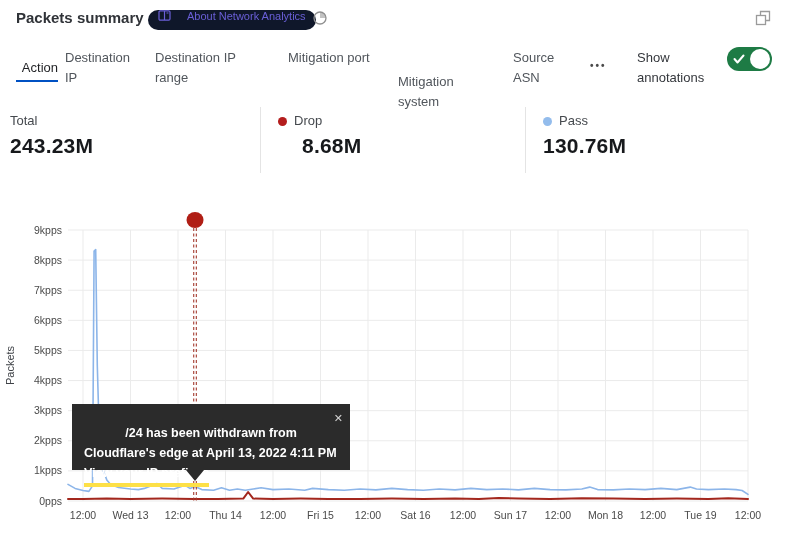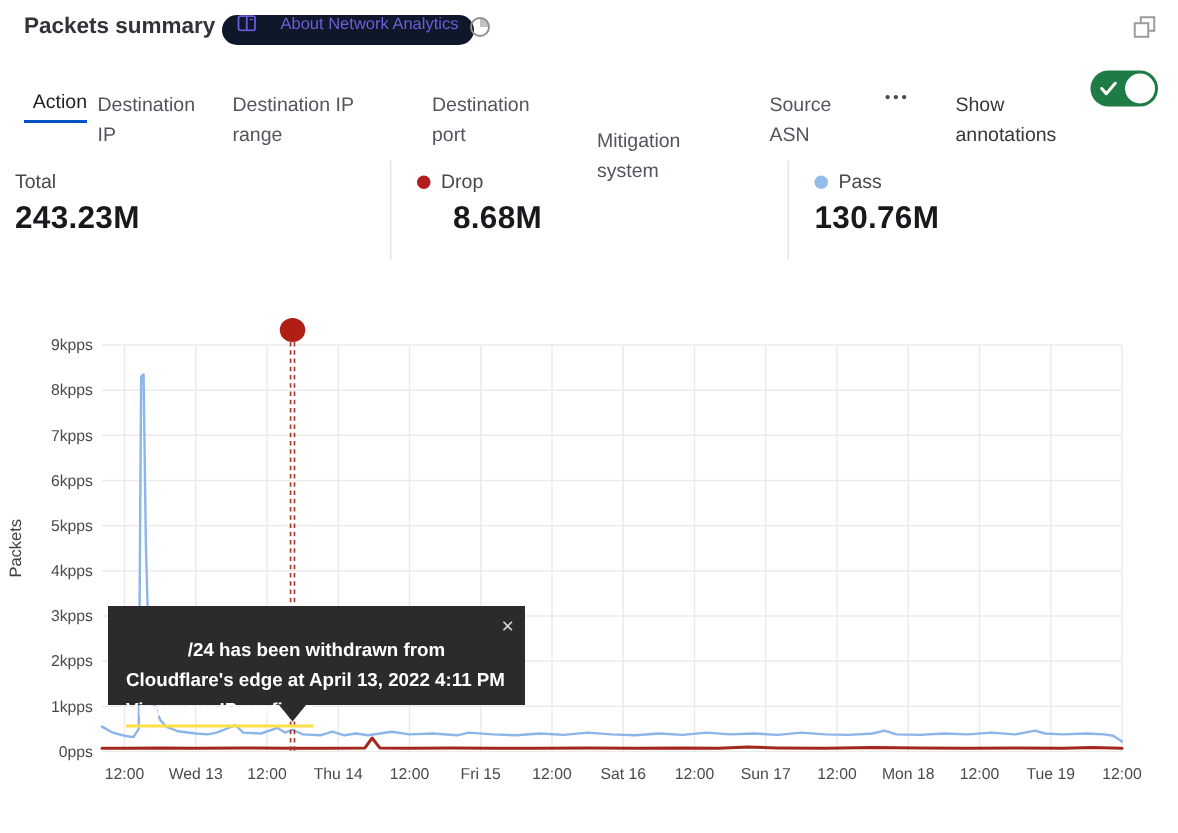--- a/index.html
+++ b/index.html
@@ -7,21 +7,21 @@
        font-family:"Liberation Sans","DejaVu Sans",sans-serif;color:#1f2023;}
 
   
   .hdr-title{position:absolute;left:16px;top:9px;font-size:15px;font-weight:700;color:#303338;}
   .badge{position:absolute;left:148px;top:10px;height:20px;display:flex;gap:16px;
          background:#0f172a;color:#6a5fd8;border-radius:10px;padding:0 10px;font-size:11px;cursor:pointer;}
   .hist-icon{position:absolute;left:312px;top:10px;width:16px;height:16px;cursor:pointer;}
   .popout{position:absolute;right:14px;top:10px;width:16px;height:16px;cursor:pointer;}
 
   
-  .tab{position:absolute;top:60px;font-size:13px;line-height:20px;color:#51565c;cursor:pointer;}
+  .tab{position:absolute;top:48px;font-size:13px;line-height:20px;color:#51565c;cursor:pointer;}
   .tab.sel{top:58px;color:#1f2023;}
   .tab.sel .ul{position:absolute;left:0;right:0;top:22px;height:2px;background:#0051c3;}
   .more-tabs{position:absolute;left:590px;top:60px;width:24px;font-size:10px;letter-spacing:2px;
              color:#4a4a4a;cursor:pointer;font-weight:700;}
   .toggle{position:absolute;left:727px;top:47px;width:45px;height:24px;border-radius:12px;cursor:pointer;}
   .toggle .knob{position:absolute;top:2px;right:2px;width:20px;height:20px;border-radius:50%;background:#fff;}
   .toggle svg{position:absolute;left:6px;top:6px;}
 
   
   .stat-label{position:absolute;top:113px;font-size:13px;color:#45494e;}
@@ -31,21 +31,21 @@
 
   
   #chart-svg{position:absolute;left:0;top:205px;}
   #chart-svg .tick{font-size:10.5px;fill:#4a4a4a;font-family:"Liberation Sans",sans-serif;}
   #chart-svg .axis-label{font-size:11px;fill:#3f4247;font-family:"Liberation Sans",sans-serif;}
 
   
   .tip{position:absolute;left:72px;top:404px;width:278px;height:66px;background:#2b2b2b;color:#fff;
        font-size:12.5px;line-height:20px;font-weight:600;box-sizing:border-box;padding:19px 12px;z-index:5;}
   .tip .l1{text-align:center;}
-  .tip .link{display:inline-block;border-bottom:2px solid #fde047;cursor:pointer;}
+  .tip .link{display:inline-block;border-bottom:4px solid #fde047;cursor:pointer;}
   .tip .close{position:absolute;right:7px;top:4px;font-size:11px;color:#d4d4d4;cursor:pointer;font-weight:400;}
   .tip .caret{position:absolute;left:114px;bottom:-11px;width:0;height:0;
        border-left:9px solid transparent;border-right:9px solid transparent;border-top:11px solid #2b2b2b;}
 </style>
 </head>
 <body>
 
 <div id="app">
 
   <div class="hdr-title">Packets summary</div>
@@ -70,21 +70,21 @@
         <rect x="1.5" y="5.5" width="9" height="9" fill="#fff" stroke="#9a9a9a" stroke-width="1.3"></rect>
         <path d="M5.5 5.5 V1.5 H14.5 V10.5 H10.5" fill="none" stroke="#9a9a9a" stroke-width="1.3"></path>
       </svg>
   </div>
 
   <div class="tab sel" style="left:16px;width:42px;text-align:right;">
     <span>Action</span><span class="ul"></span>
   </div>
   <div class="tab" style="left:65px;width:78px;">Destination IP</div>
   <div class="tab" style="left:155px;width:94px;">Destination IP range</div>
-  <div class="tab" style="left:288px;width:82px;">Destination port</div>
+  <div class="tab" style="left:288px;width:82px;">Mitigation port</div>
   <div class="tab" style="left:398px;width:80px;margin-top:24px;">Mitigation system</div>
   <div class="tab" style="left:513px;width:54px;">Source ASN</div>
   <div class="more-tabs">•••</div>
   <div class="tab" style="left:620px;width:88px;color:#34373c;margin-left:17px;">Show annotations</div>
   <div class="toggle" id="ann-toggle" style="background: rgb(30, 123, 69);">
     <svg width="12" height="12" viewBox="0 0 12 12">
         <polyline points="1.5,6 4.5,9.5 10.5,2.5" fill="none" stroke="#fff" stroke-width="2" stroke-linecap="round" stroke-linejoin="round"></polyline>
       </svg>
     <span class="knob"></span>
   </div>

